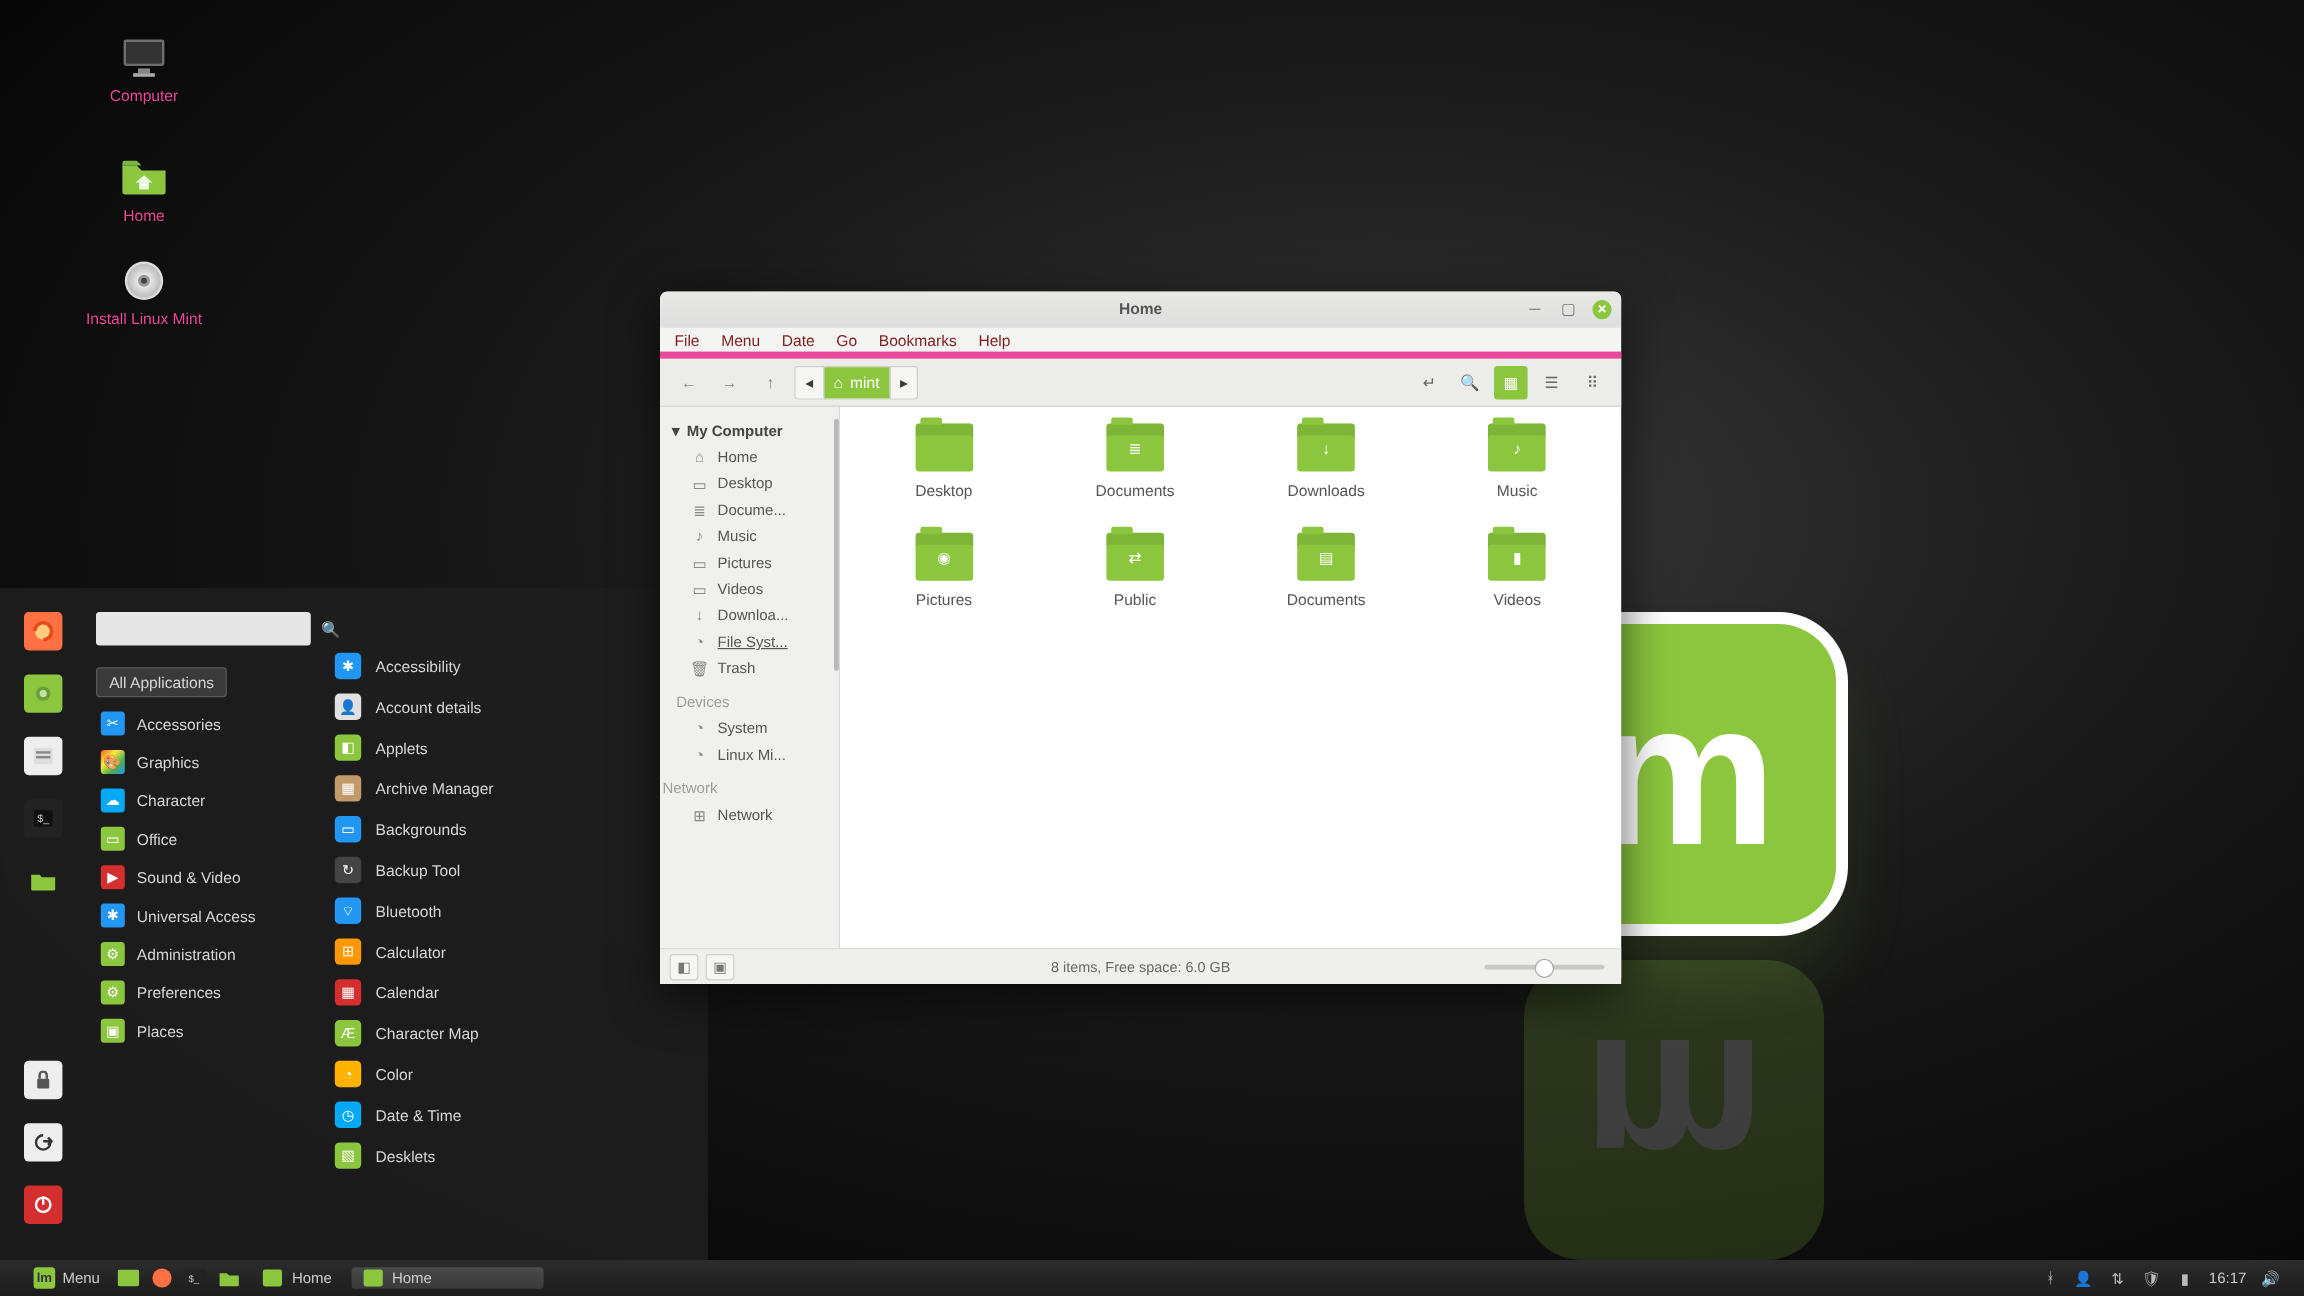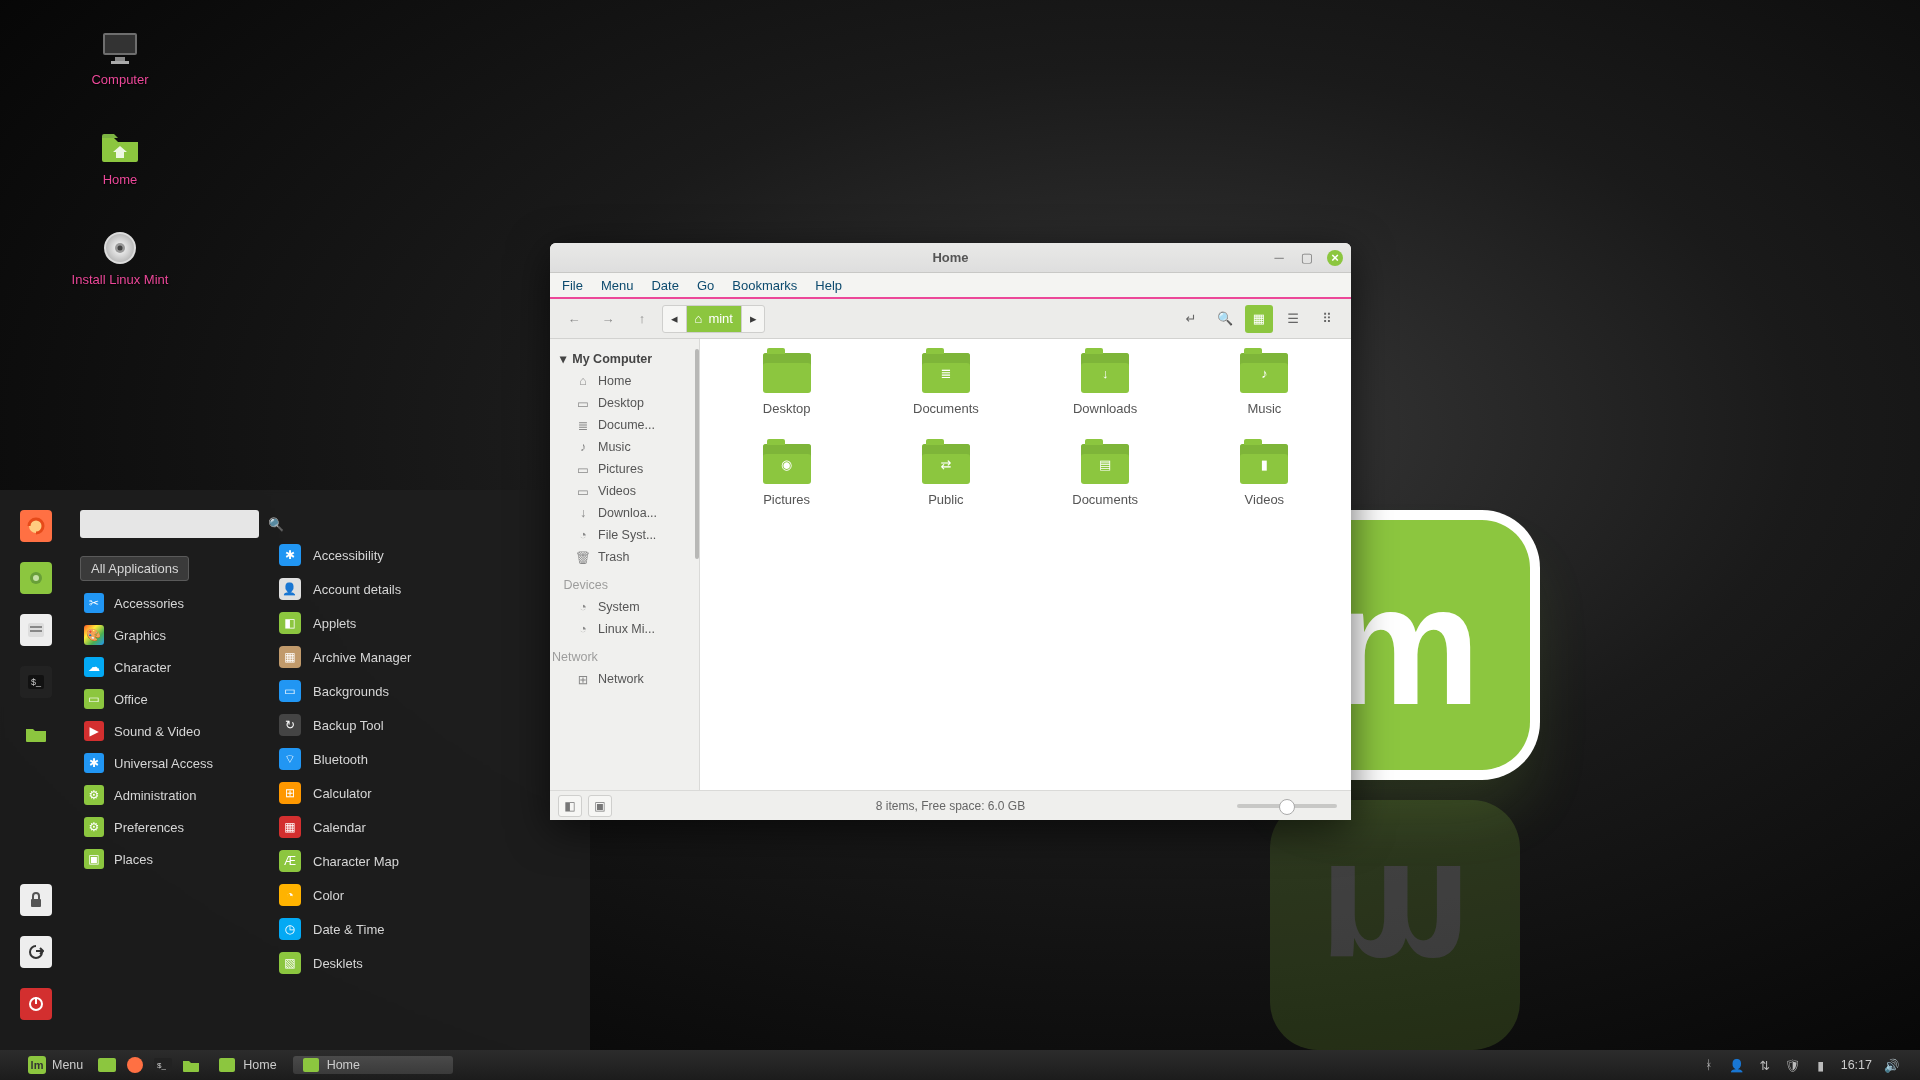--- a/index.html
+++ b/index.html
@@ -24,21 +24,21 @@
 .sm-app{display:flex;align-items:center;gap:12px;padding:6px 4px}
 .sm-app .aic{width:22px;height:22px;border-radius:4px;display:flex;align-items:center;justify-content:center;font-size:12px}
 
 
 .fm{position:absolute;left:550px;top:243px;width:801px;height:577px;background:#f4f4f2;color:#3a3a3a;border-radius:6px;box-shadow:0 10px 40px rgba(0,0,0,.6);display:flex;flex-direction:column;font-size:13px}
 .fm-title{height:30px;background:linear-gradient(#e9e9e7,#dedede);border-radius:6px 6px 0 0;display:flex;align-items:center;position:relative;border-bottom:1px solid #c8c8c6}
 .fm-title .t{position:absolute;left:0;right:0;text-align:center;font-weight:600;color:#555}
 .fm-title .winbtns{position:absolute;right:8px;display:flex;gap:12px;align-items:center}
 .wb{width:16px;height:16px;display:flex;align-items:center;justify-content:center;color:#777}
 .wb.close{background:#8cc63f;color:#fff;border-radius:50%;font-weight:bold}
-.fm-menu{height:26px;display:flex;align-items:center;gap:18px;padding:0 12px;color:#0c4a6e;border-bottom:2px solid #ec4899}
+.fm-menu{height:26px;display:flex;align-items:center;gap:18px;padding:0 12px;color:#7f1d1d;border-bottom:6px solid #ec4899}
 .fm-tool{height:40px;display:flex;align-items:center;padding:0 10px;gap:6px;border-bottom:1px solid #d2d2d0;background:#ececea}
 .navbtn{width:28px;height:28px;display:flex;align-items:center;justify-content:center;color:#888}
 .pathseg{display:flex;align-items:center;border:1px solid #cfcfcd;height:28px;border-radius:3px;background:#f6f6f4}
 .pathseg .seg{padding:0 8px;height:100%;display:flex;align-items:center;border-right:1px solid #cfcfcd}
 .pathseg .seg.mint{background:#8cc63f;color:#fff;gap:6px}
 .fm-tool .spacer{flex:1}
 .viewbtn{width:28px;height:28px;display:flex;align-items:center;justify-content:center;color:#666;border-radius:3px}
 .viewbtn.active{background:#8cc63f;color:#fff}
 .fm-body{flex:1;display:flex;overflow:hidden}
 .fm-side{width:150px;background:#f0f0ee;border-right:1px solid #dadad8;padding:8px 0;font-size:12.5px;color:#555;position:relative}
@@ -98,21 +98,21 @@
 <div class="desktop-icon" style="left:60px;top:130px">
   <div class="di-img">
     <svg width="40" height="32" viewBox="0 0 40 32">
         <path d="M2 6h12l4 4h20v18a2 2 0 01-2 2H4a2 2 0 01-2-2z" fill="#8cc63f"></path>
         <path d="M2 4a2 2 0 012-2h10l4 4H2z" fill="#7cb342"></path>
         <path d="M20 14l-7 6h3v6h8v-6h3z" fill="#fff" opacity=".85"></path>
       </svg>
   </div>
   <div class="di-label">Home</div>
 </div>
-<div class="desktop-icon" style="left:60px;top:230px">
+<div class="desktop-icon" style="left:60px;top:216px">
   <div class="di-img">
     <svg width="36" height="36" viewBox="0 0 36 36">
         <circle cx="18" cy="18" r="16" fill="#ddd"></circle>
         <circle cx="18" cy="18" r="14" fill="url(#g)"></circle>
         <circle cx="18" cy="18" r="5" fill="#999"></circle>
         <circle cx="18" cy="18" r="2.5" fill="#444"></circle>
         <defs>
           <radialGradient id="g">
             <stop offset="0" stop-color="#fff"></stop>
             <stop offset="1" stop-color="#bbb"></stop>
@@ -347,21 +347,21 @@
           <div class="item">
             <div class="sic">▭</div>
             <span style="">Videos</span>
           </div>
           <div class="item">
             <div class="sic">↓</div>
             <span style="">Downloa...</span>
           </div>
           <div class="item">
             <div class="sic">◔</div>
-            <span style="">File Syst...</span>
+            <span style="text-decoration:underline">File Syst...</span>
           </div>
           <div class="item">
             <div class="sic">🗑</div>
             <span style="">Trash</span>
           </div>
         </div>
       <div class="hdr" style="margin-top:6px;padding-left:18px;font-weight:500;color:#666">
           <span style="margin-left:-14px">&nbsp;</span>
           <span style="opacity:.6">Devices</span>
         </div>

